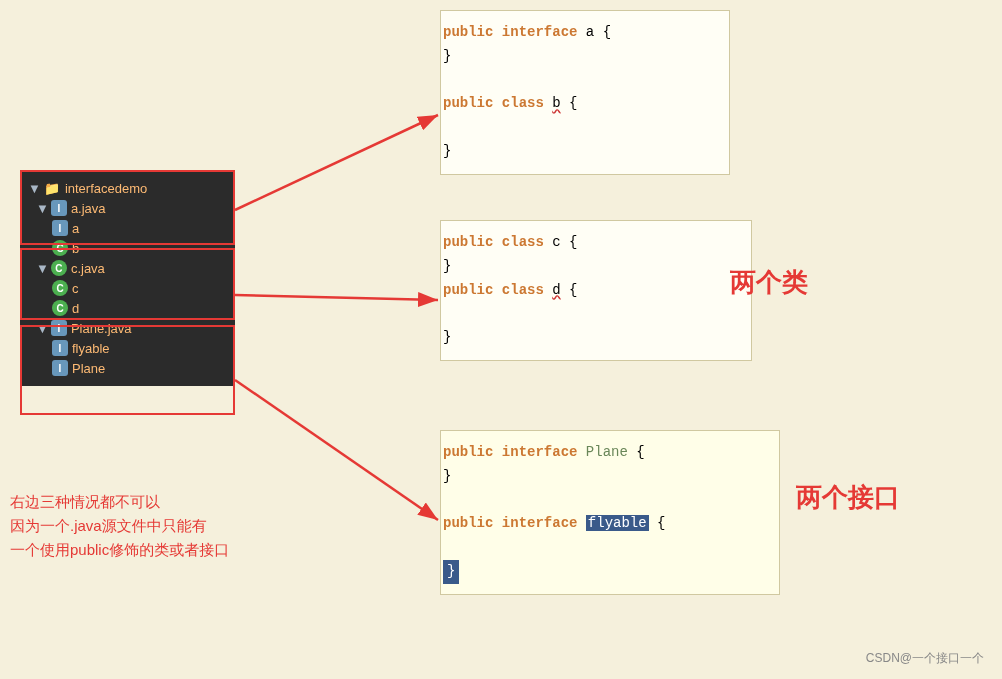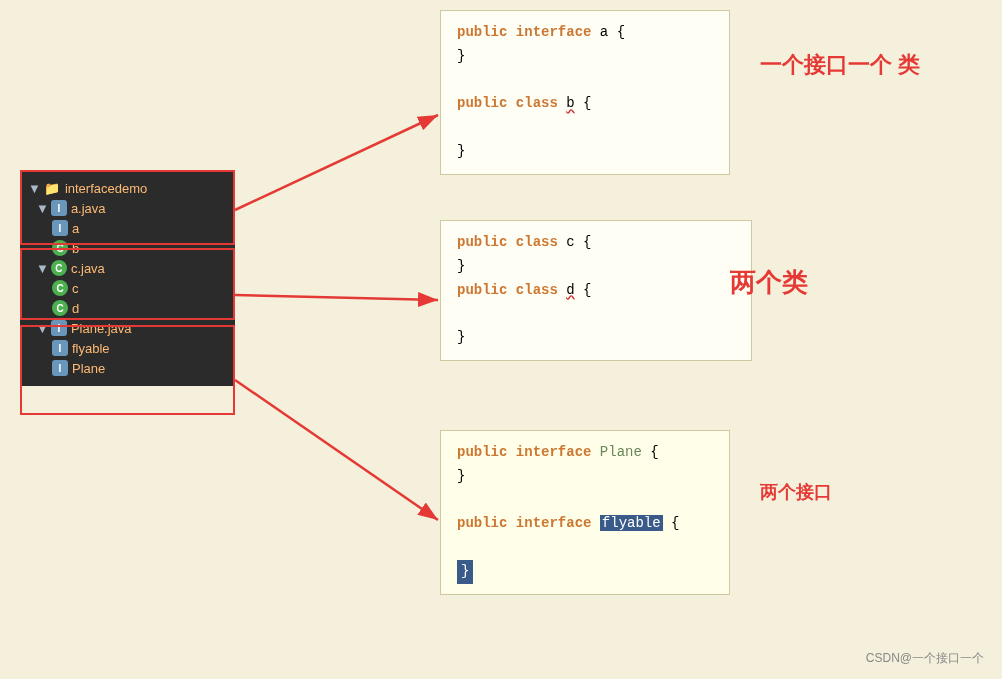--- a/index.html
+++ b/index.html
@@ -17,21 +17,21 @@
       height: 100%;
       background: #f5f0dc;
       position: relative;
     }
 
     
     .code-box {
       position: absolute;
       background: #fffef5;
       border: 1px solid #d0c8a0;
-      padding: 10px 16px;
+      padding: 10px 2px;
       font-family: 'Courier New', monospace;
       font-size: 14px;
       line-height: 1.7;
     }
 
     .code-box .kw-public { color: #cc7832; font-weight: bold; }
     .code-box .kw-interface { color: #cc7832; font-weight: bold; }
     .code-box .kw-class { color: #cc7832; font-weight: bold; margin-top: 44px; }
 
     
@@ -47,21 +47,21 @@
       top: 220px;
       left: 440px;
       width: 312px;
       min-height: 130px;
     }
 
     
     .code-box-bot {
       top: 430px;
       left: 440px;
-      width: 290px;
+      width: 340px;
       min-height: 160px;
       background: #fffee8;
     }
 
     
     .file-tree {
       position: absolute;
       top: 170px;
       left: 20px;
       width: 215px;
@@ -137,21 +137,21 @@
     .annotation {
       position: absolute;
       color: #e53935;
       font-family: 'Arial', sans-serif;
       font-size: 22px;
       font-weight: bold;
     }
 
     .annotation-top { top: 50px; left: 760px; }
     .annotation-mid { top: 265px; left: 730px; font-size: 26px; }
-    .annotation-bot { top: 480px; left: 760px; font-size: 18px; }
+    .annotation-bot { top: 480px; left: 796px; font-size: 26px; }
 
     .annotation-text-left {
       position: absolute;
       top: 490px;
       left: 10px;
       color: #e53935;
       font-family: 'Arial', 'SimHei', sans-serif;
       font-size: 15px;
       line-height: 1.6;
     }
@@ -286,30 +286,32 @@
     <div class="tree-item indent2">
       <span class="tree-icon icon-I">I</span>
       <span class="tree-label">Plane</span>
     </div>
   </div>
 
   <div class="red-box red-box-1"></div>
   <div class="red-box red-box-2"></div>
   <div class="red-box red-box-3"></div>
 
-  <div class="annotation annotation-top">
-    <span>一个接口一个 类</span>
-  </div>
   <div class="annotation annotation-mid">
     <span>两个类</span>
   </div>
   <div class="annotation annotation-bot">
     <span>两个接口</span>
   </div>
 
+  <div class="annotation-text-left">
+    右边三种情况都不可以<br>
+    因为一个.java源文件中只能有<br>
+    一个使用public修饰的类或者接口
+  </div>
 
   <svg class="arrows-svg">
 
     <defs>
       <marker id="arrowhead" markerWidth="8" markerHeight="6" refX="8" refY="3" orient="auto">
         <polygon points="0 0, 8 3, 0 6" fill="#e53935"></polygon>
       </marker>
     </defs>
 
     <line x1="235" y1="210" x2="438" y2="115" stroke="#e53935" stroke-width="2.5" marker-end="url(#arrowhead)"></line>

